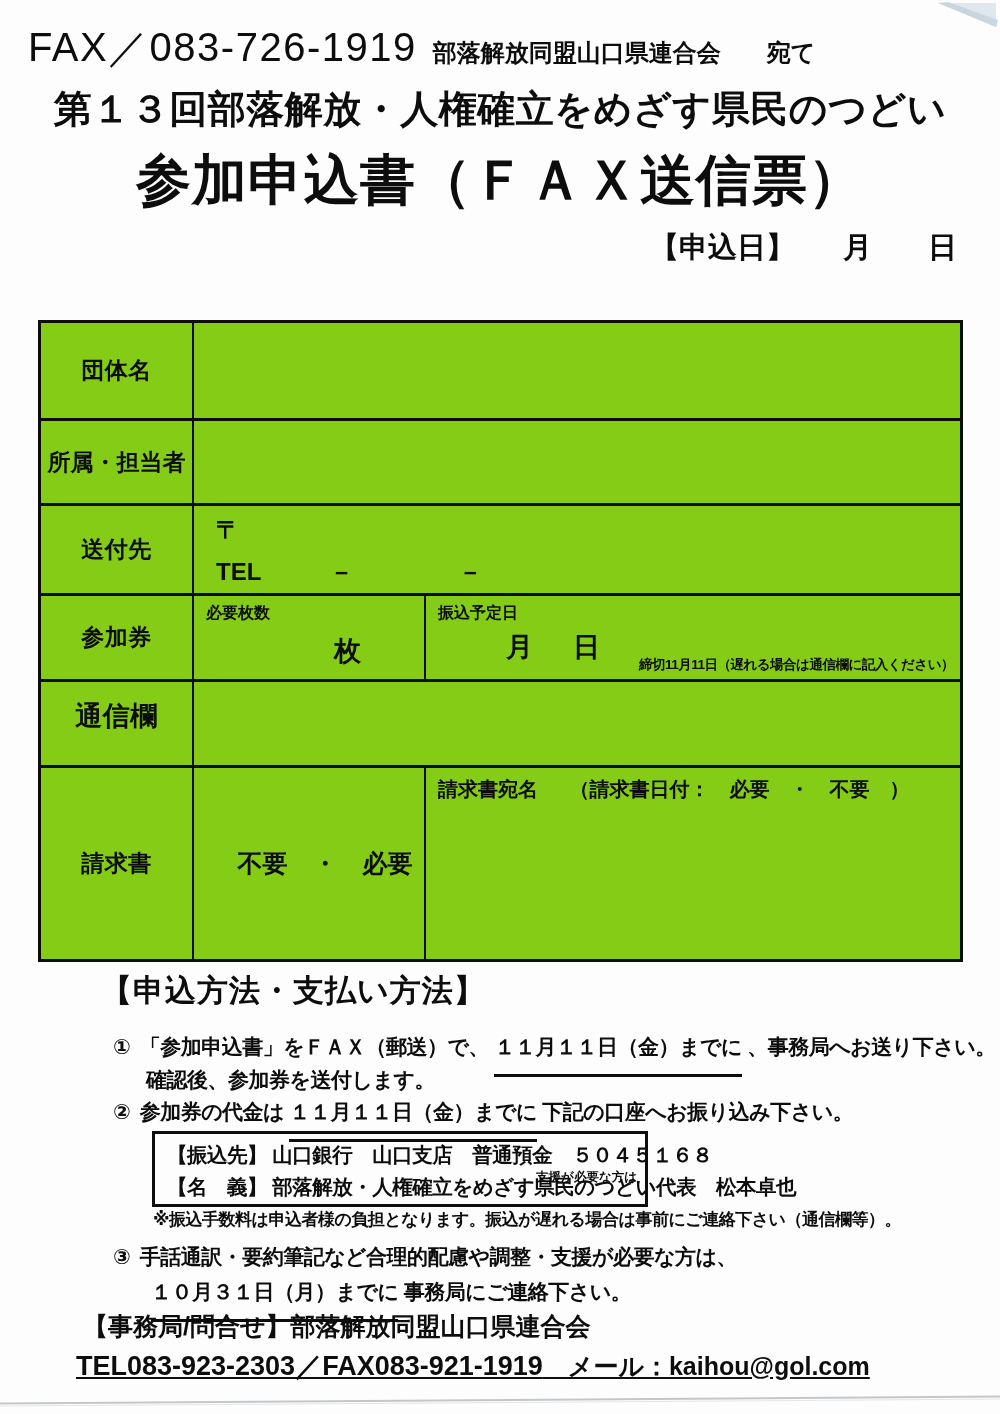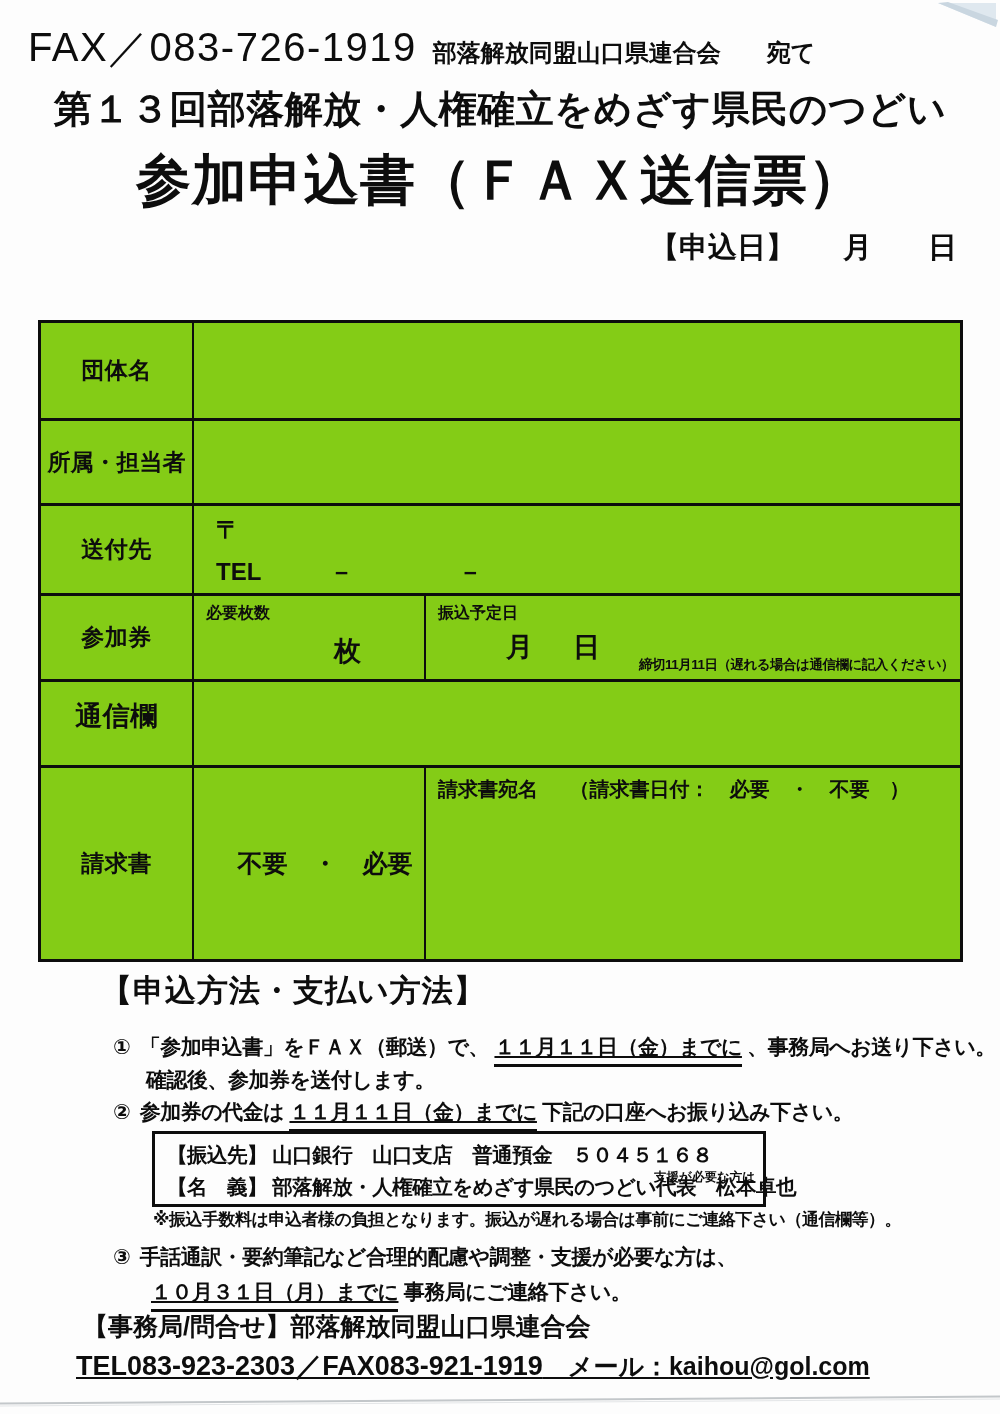--- a/index.html
+++ b/index.html
@@ -52,26 +52,26 @@
   .tr-month{position:absolute;bottom:14px;left:80px;font-size:27px;}
   .tr-day{position:absolute;bottom:14px;left:147px;font-size:27px;}
   .deadline-note{position:absolute;bottom:5px;right:6px;font-size:13.5px;letter-spacing:-0.5px;white-space:nowrap;}
   .invoice-choice{display:flex;align-items:center;justify-content:center;font-size:25px;white-space:nowrap;}
   .invoice-head{position:absolute;top:8px;left:12px;font-size:20px;white-space:nowrap;}
   .invoice-datechoice{margin-left:26px;}
   
   .section-heading{position:absolute;left:101px;top:970px;font-size:31px;letter-spacing:1px;white-space:nowrap;}
   .instr{position:absolute;font-size:21px;letter-spacing:-0.5px;white-space:nowrap;}
   .instr .num{margin-right:4px;}
-  .u{border-bottom:3px solid #0d0d0d;padding-bottom:6px;text-decoration:underline;}
+  .u{border-bottom:3px solid #0d0d0d;padding-bottom:16px;}
   .step1{left:113px;top:1033px;}
   .step1b{left:146px;top:1066px;}
   .step2{left:113px;top:1098px;}
   .bank-box{
-    position:absolute;left:152px;top:1131px;width:614px;height:76px;
+    position:absolute;left:152px;top:1131px;width:496px;height:76px;
     border:3px solid #0d0d0d;box-sizing:border-box;
     padding:5px 10px 0 12px;font-size:20.5px;letter-spacing:-0.5px;white-space:nowrap;
   }
   .bank-line{line-height:32px;}
   .bank-furigana{position:absolute;right:8px;top:35px;font-size:12.5px;letter-spacing:0;}
   .fee-note{position:absolute;left:153px;top:1208px;font-size:17px;letter-spacing:-0.5px;white-space:nowrap;}
   .step3{left:113px;top:1243px;}
   .step3b{left:151px;top:1278px;}
   .office-line{position:absolute;left:83px;top:1310px;font-size:25px;letter-spacing:0;white-space:nowrap;}
   .contact-line{position:absolute;left:76px;top:1348px;font-size:27px;letter-spacing:0;white-space:nowrap;text-decoration:underline;}

